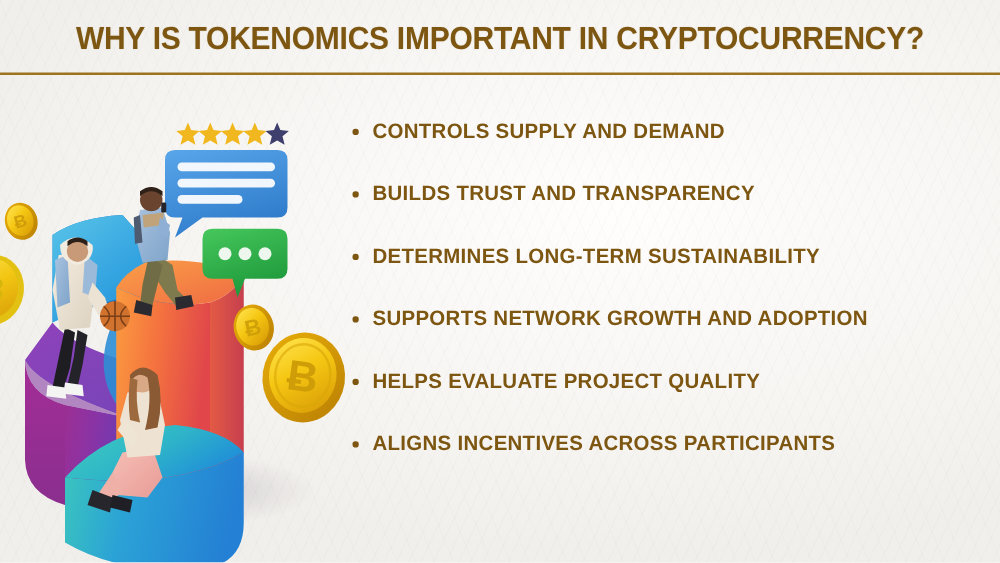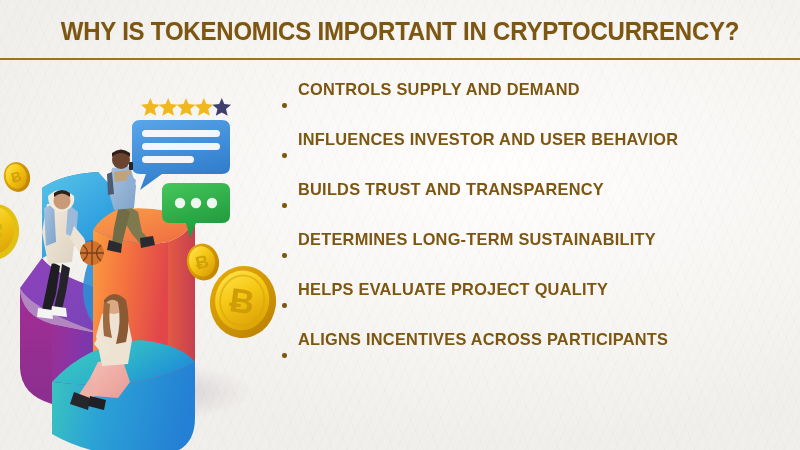--- a/index.html
+++ b/index.html
@@ -52,20 +52,21 @@
 
   
   #bullet-list {
     position:absolute; left:278px; top:80px; width:516px; height:350px;
     list-style:none;
   }
   .bullet-item {
     position:relative;
     height:50px;
     display:flex;
+    align-items:center;
     padding-left:20px;
   }
   .bullet-dot {
     position:absolute;
     left:4px; top:50%;
     width:4.5px; height:4.5px;
     margin-top:-2px;
     border-radius:50%;
     background:#7d5712;
   }
@@ -337,29 +338,29 @@
     </svg>
   </div>
 
   <ul id="bullet-list">
     <li class="bullet-item">
       <span class="bullet-dot"></span>
       <span class="bullet-text">CONTROLS SUPPLY AND DEMAND</span>
     </li>
     <li class="bullet-item">
       <span class="bullet-dot"></span>
-      <span class="bullet-text">INFLUENCES INVESTOR AND USER BEHAVIOR</span>
-    </li>
-    <li class="bullet-item">
-      <span class="bullet-dot"></span>
       <span class="bullet-text">BUILDS TRUST AND TRANSPARENCY</span>
     </li>
     <li class="bullet-item">
       <span class="bullet-dot"></span>
       <span class="bullet-text">DETERMINES LONG-TERM SUSTAINABILITY</span>
+    </li>
+    <li class="bullet-item">
+      <span class="bullet-dot"></span>
+      <span class="bullet-text">SUPPORTS NETWORK GROWTH AND ADOPTION</span>
     </li>
     <li class="bullet-item">
       <span class="bullet-dot"></span>
       <span class="bullet-text">HELPS EVALUATE PROJECT QUALITY</span>
     </li>
     <li class="bullet-item">
       <span class="bullet-dot"></span>
       <span class="bullet-text">ALIGNS INCENTIVES ACROSS PARTICIPANTS</span>
     </li>
   </ul>

